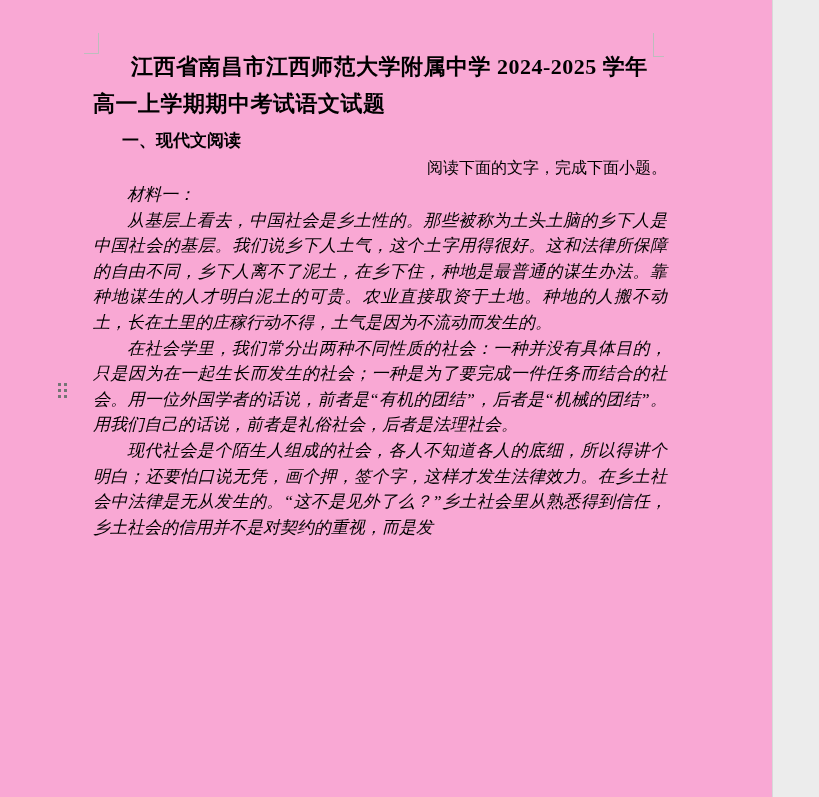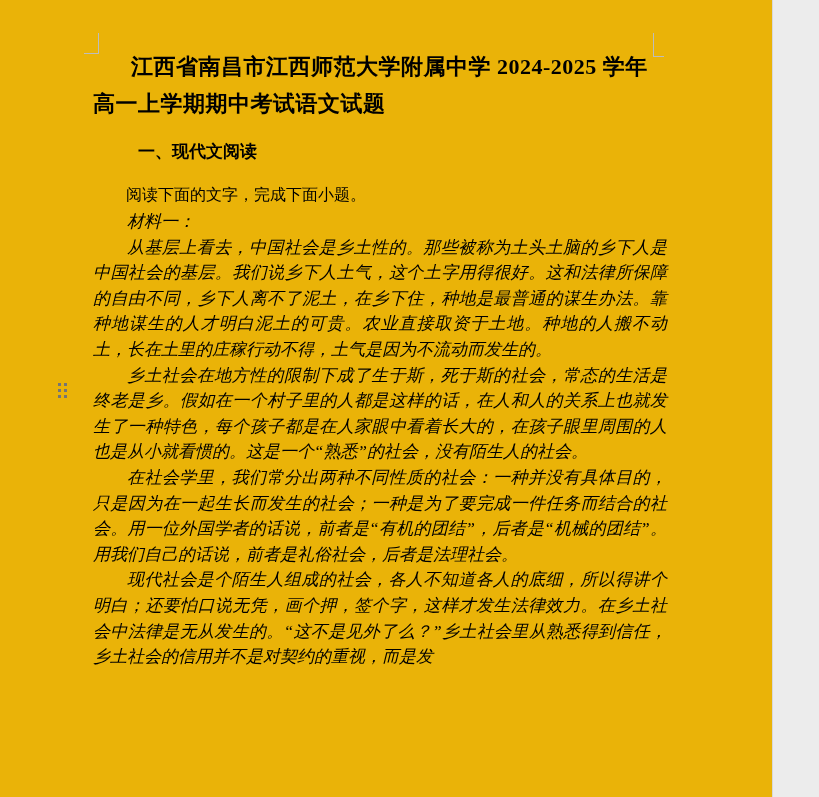--- a/index.html
+++ b/index.html
@@ -5,21 +5,21 @@
   html, body {
     margin: 0;
     padding: 0;
     background: #ffffff;
     font-family: "Liberation Serif", serif;
   }
   .viewport {
     position: relative;
     width: 819px;
     height: 797px;
-    background: #eab308;
+    background: #f9a8d4;
     overflow: hidden;
   }
   
   .workspace-right {
     position: absolute;
     top: 0;
     left: 772px;
     width: 47px;
     height: 797px;
     background: #ececec;
@@ -55,33 +55,34 @@
     margin: 0 0 5px 0;
     font-family: "Liberation Serif", serif;
     font-weight: bold;
     font-size: 22px;
     line-height: 37px;
     text-indent: 38px;
     letter-spacing: 0.5px;
     text-align: left;
   }
   .section-heading {
-    margin: 16px;
+    margin: 0;
     font-family: "Liberation Sans", sans-serif;
     font-weight: bold;
     font-size: 17px;
     line-height: 27px;
     text-indent: 29px;
   }
   .instruction {
     margin: 0 0 1px 0;
     font-family: "Liberation Sans", sans-serif;
     font-size: 16px;
     line-height: 27px;
     text-indent: 33px;
+    text-align: right;
   }
   .material p {
     margin: 0;
     font-family: "Liberation Serif", serif;
     font-style: italic;
     font-size: 17px;
     line-height: 25.6px;
     text-indent: 34px;
     text-align: justify;
   }
@@ -143,21 +144,20 @@
 
     <p class="instruction">阅读下面的文字，完成下面小题。</p>
 
     <div class="material">
 
       <p class="material-label">材料一：</p>
 
       <p>从基层上看去，中国社会是乡土性的。那些被称为土头土脑的乡下人是中国社会的基层。我们说乡下人土气，这个土字用得很好。这和法律所保障的自由不同，乡下人离不了泥土，在乡下住，种地是最普通的谋生办法。靠种地谋生的人才明白泥土的可贵。农业直接取资于土地。种地的人搬不动土，长在土里的庄稼行动不得，土气是因为不流动而发生的。</p>
 
 
-      <p>乡土社会在地方性的限制下成了生于斯，死于斯的社会，常态的生活是终老是乡。假如在一个村子里的人都是这样的话，在人和人的关系上也就发生了一种特色，每个孩子都是在人家眼中看着长大的，在孩子眼里周围的人也是从小就看惯的。这是一个“熟悉”的社会，没有陌生人的社会。</p>
 
       <p>在社会学里，我们常分出两种不同性质的社会：一种并没有具体目的，只是因为在一起生长而发生的社会；一种是为了要完成一件任务而结合的社会。用一位外国学者的话说，前者是“有机的团结”，后者是“机械的团结”。用我们自己的话说，前者是礼俗社会，后者是法理社会。</p>
 
 
       <p>现代社会是个陌生人组成的社会，各人不知道各人的底细，所以得讲个明白；还要怕口说无凭，画个押，签个字，这样才发生法律效力。在乡土社会中法律是无从发生的。“这不是见外了么？”乡土社会里从熟悉得到信任，乡土社会的信用并不是对契约的重视，而是发</p>
 
     </div>
   </div>
 </div>
 

